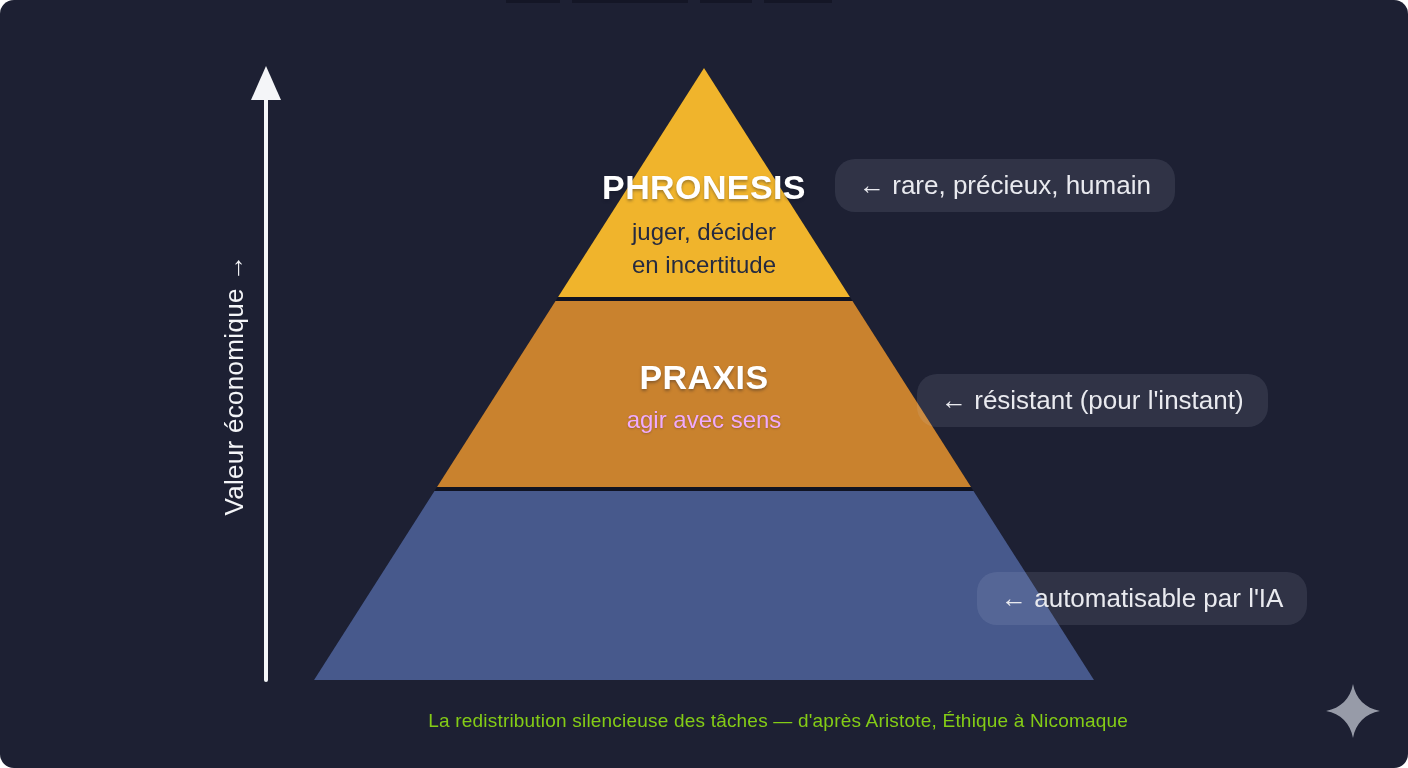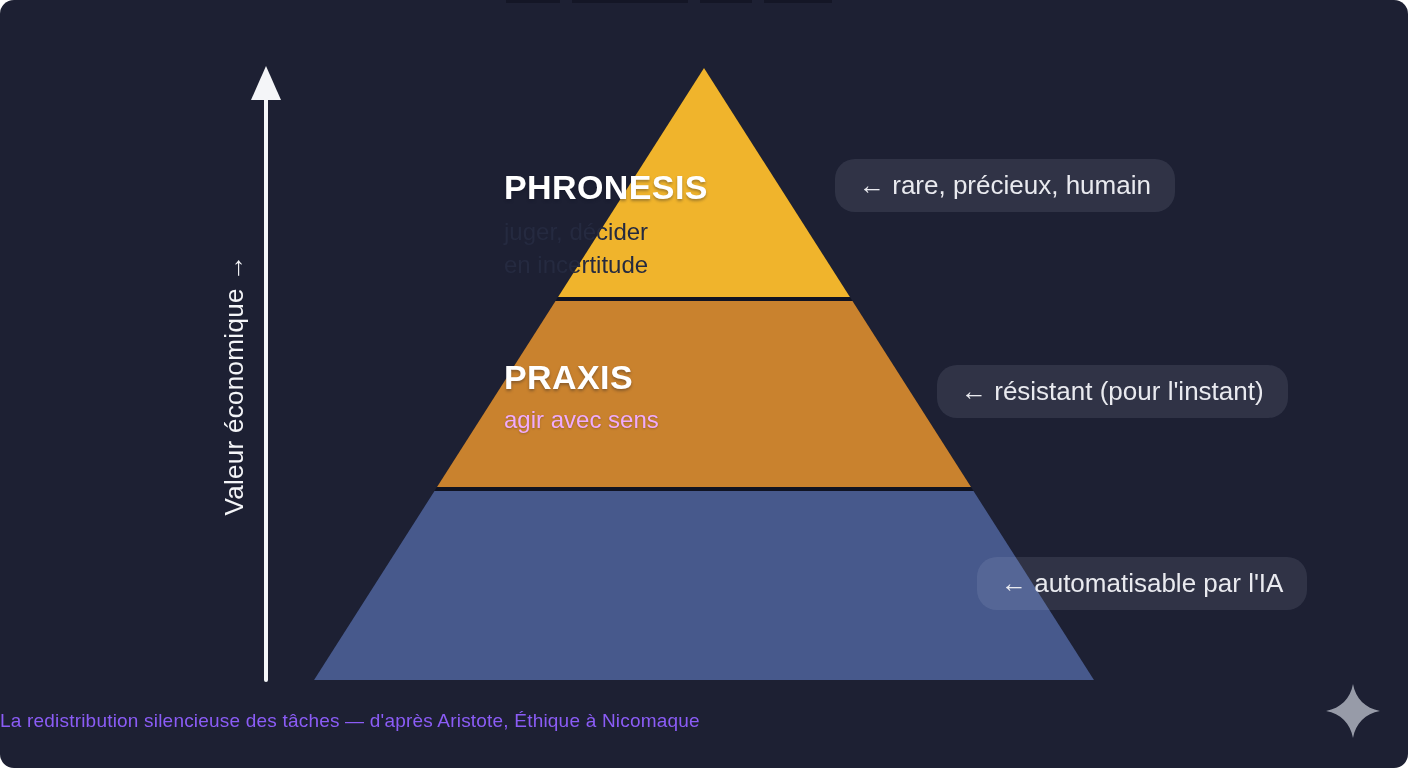--- a/index.html
+++ b/index.html
@@ -72,21 +72,21 @@
   }
   .band { position: absolute; left: 0; width: 100%; }
   .band-top    { top: 0;     height: 229px; }
   .band-middle { top: 233px; height: 186px; }
   .band-bottom { top: 423px; height: 189px; }
 
   .level-text {
     position: absolute;
     left: 504px;
     width: 400px;
-    text-align: left;
+    text-align: center;
   }
   .level-name {
     font-size: 34px;
     font-weight: 700;
     color: #ffffff;
     letter-spacing: 0.4px;
     text-shadow: 0 2px 3px rgba(18, 20, 38, 0.35);
   }
   .level-sub {
     font-size: 24px;
@@ -113,32 +113,32 @@
     display: flex;
     align-items: center;
     padding: 0 24px;
     border-radius: 20px;
     background: rgba(219, 226, 244, 0.10);
     color: #e9eaef;
     font-size: 26px;
     white-space: nowrap;
   }
   .pill-phronesis { left: 835px; top: 159px; }
-  .pill-praxis    { left: 917px; top: 365px; margin-left: 20px; }
-  .pill-poiesis   { left: 977px; top: 557px; text-align: right; }
+  .pill-praxis    { left: 917px; top: 374px; }
+  .pill-poiesis   { left: 977px; top: 572px; text-align: right; }
 
   
   .caption {
     position: absolute;
     left: 0;
     top: 710px;
     width: 1128px;
-    text-align: left;
+    text-align: right;
     font-size: 19px;
-    color: #8b5cf6;
+    color: #84cc16;
     letter-spacing: 0.2px;
   }
   .sparkle {
     position: absolute;
     left: 1324px;
     top: 682px;
     width: 58px;
     height: 58px;
   }
 </style>

